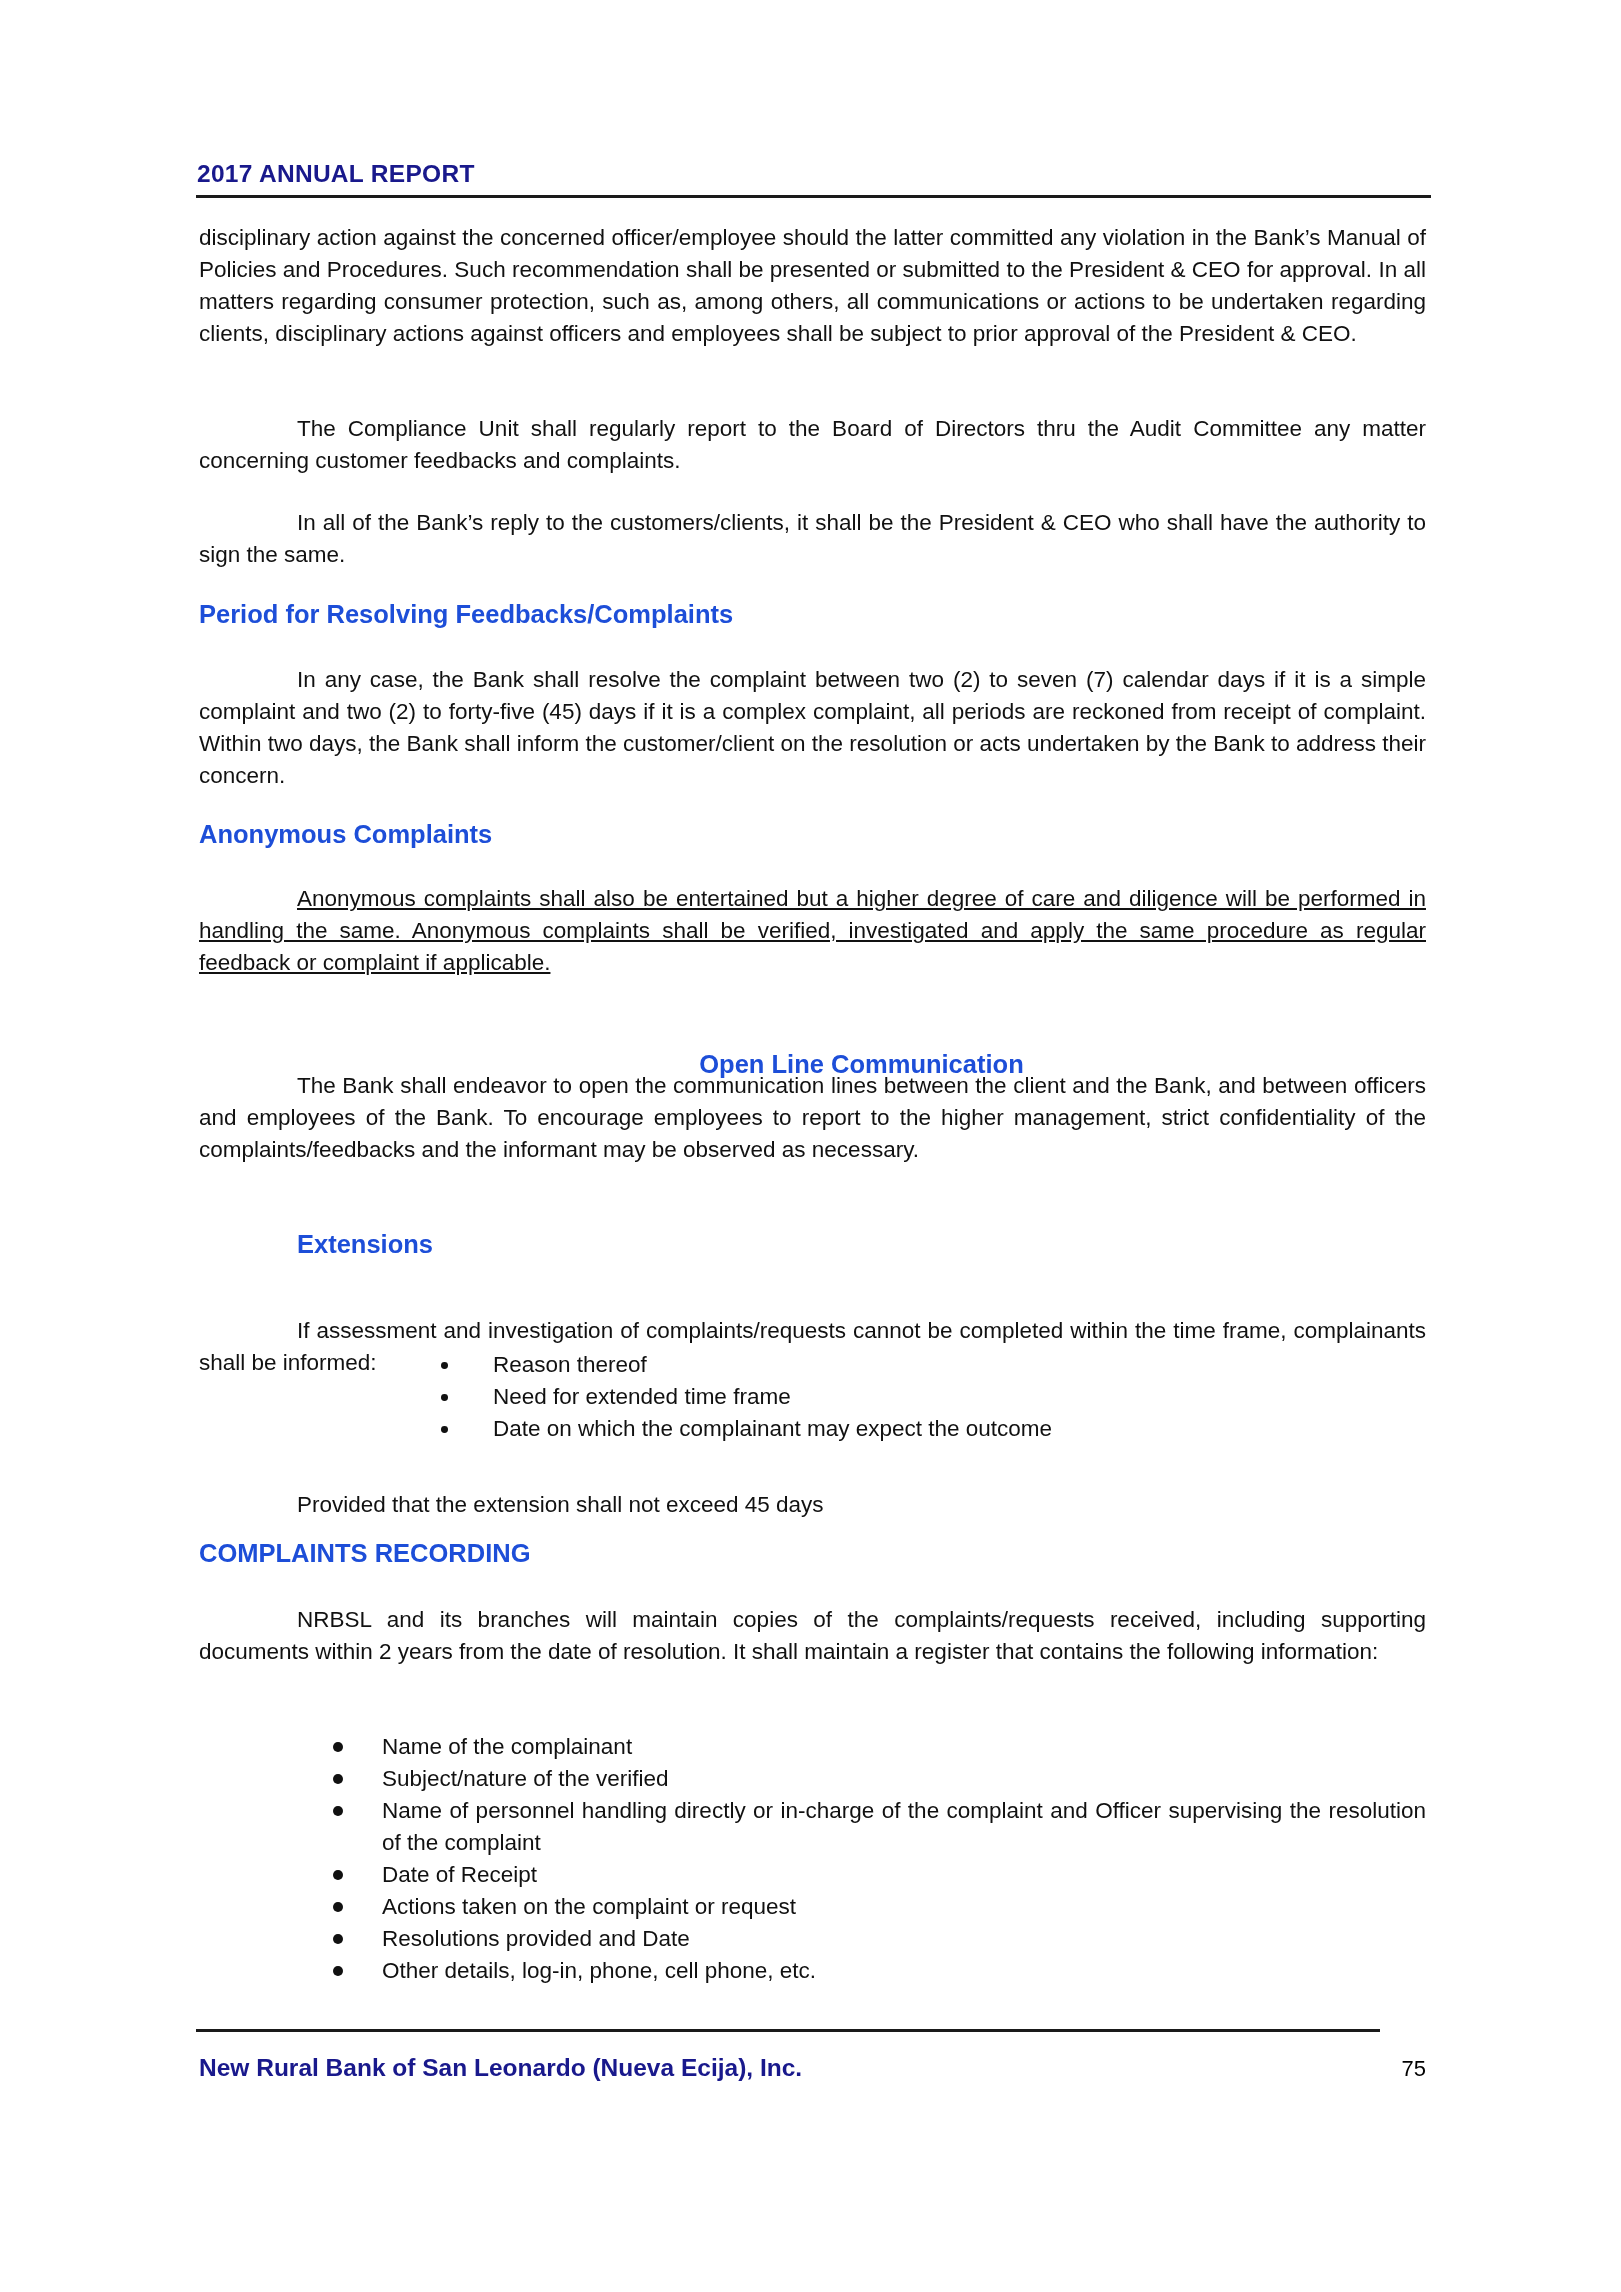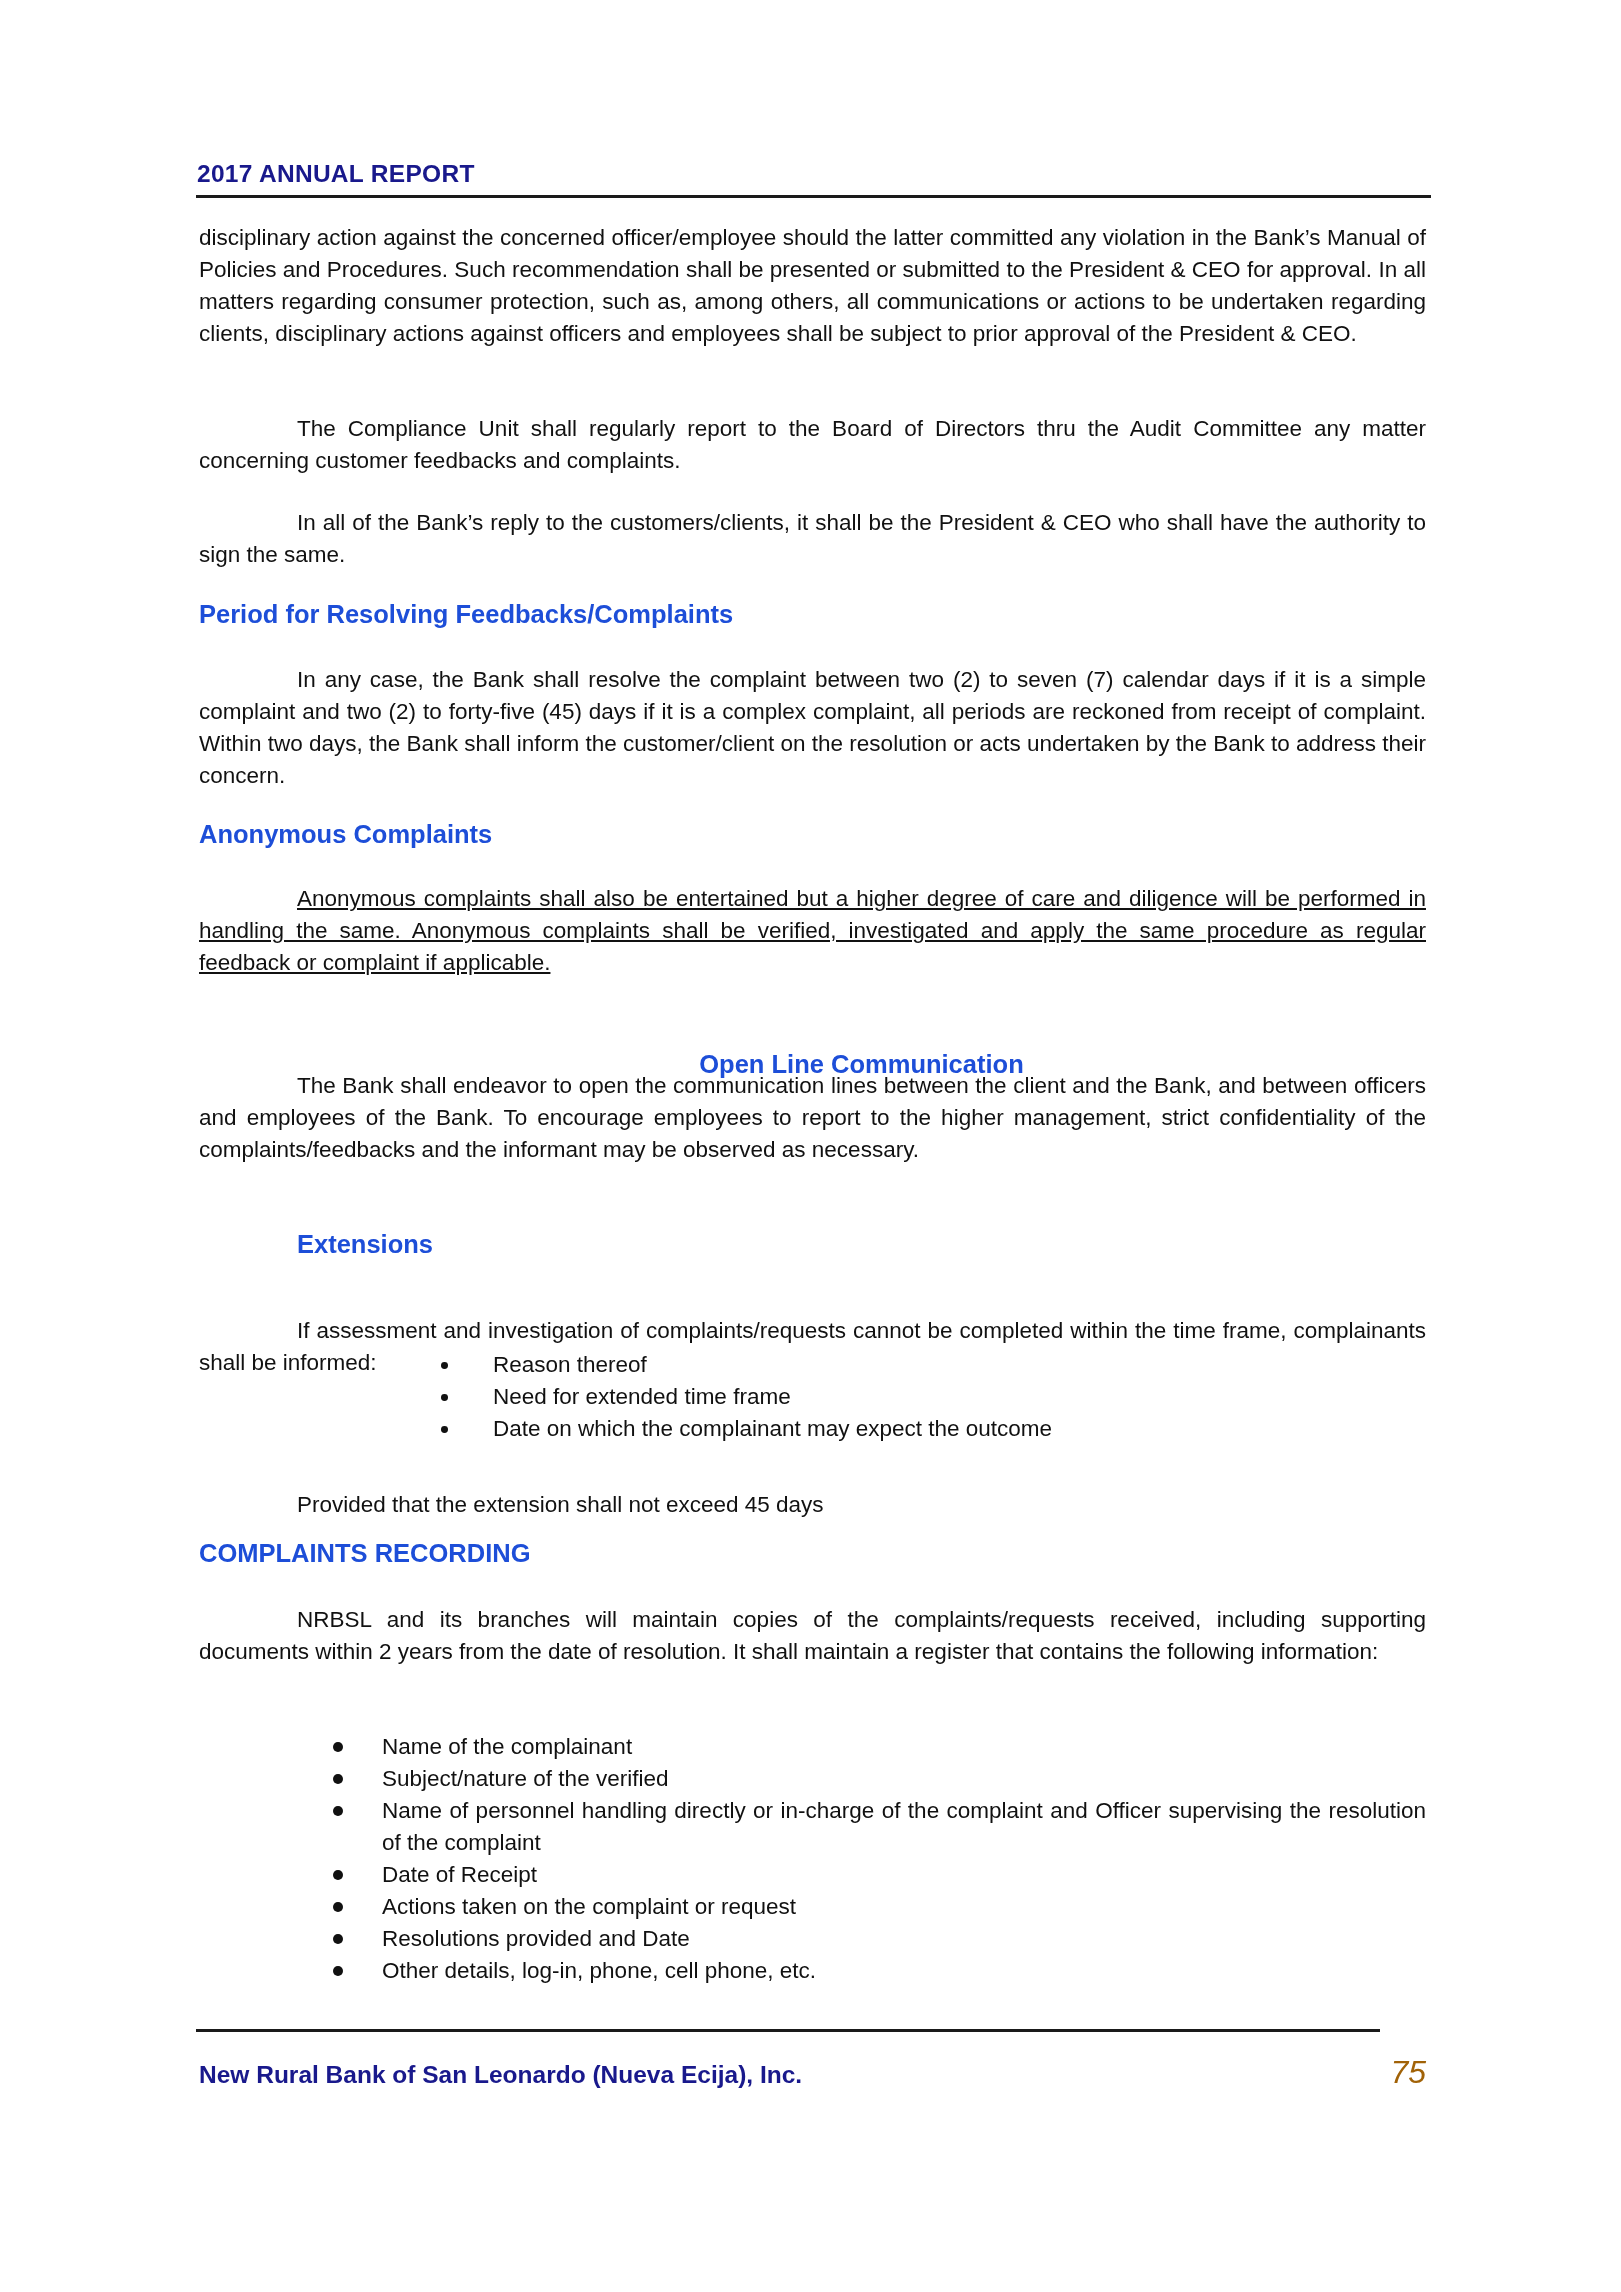--- a/index.html
+++ b/index.html
@@ -71,23 +71,22 @@
   }
   .footer-row {
     left: 199px; top: 2054px; width: 1227px;
     display: flex; justify-content: space-between; align-items: baseline;
   }
   .footer-bank {
     font-size: 24.5px; font-weight: bold;
     color: #19198C;
   }
   .footer-page-num {
-    font-size: 32px; font-weight: normal;
-    color: #a16207;
-    font-style: italic;
+    font-size: 22px; font-weight: normal;
+    color: #000000;
   }
 </style>
 </head>
 <body>
 
 <div class="abs page-title">2017 ANNUAL REPORT</div>
 <div class="abs header-rule"></div>
 
 <div class="abs para" style="top:222px;">disciplinary action against the concerned officer/employee should the latter committed any violation in the Bank’s Manual of Policies and Procedures. Such recommendation shall be presented or submitted to the President &amp; CEO for approval. In all matters regarding consumer protection, such as, among others, all communications or actions to be undertaken regarding clients, disciplinary actions against officers and employees shall be subject to prior approval of the President &amp; CEO.</div>
 

